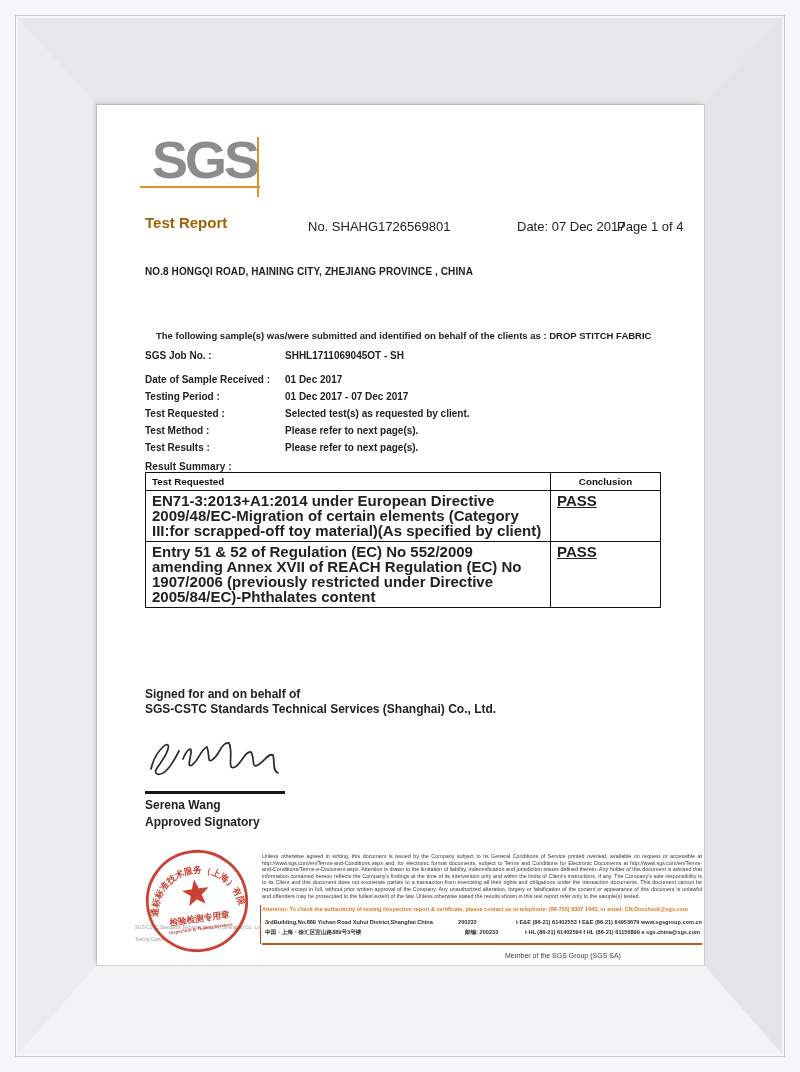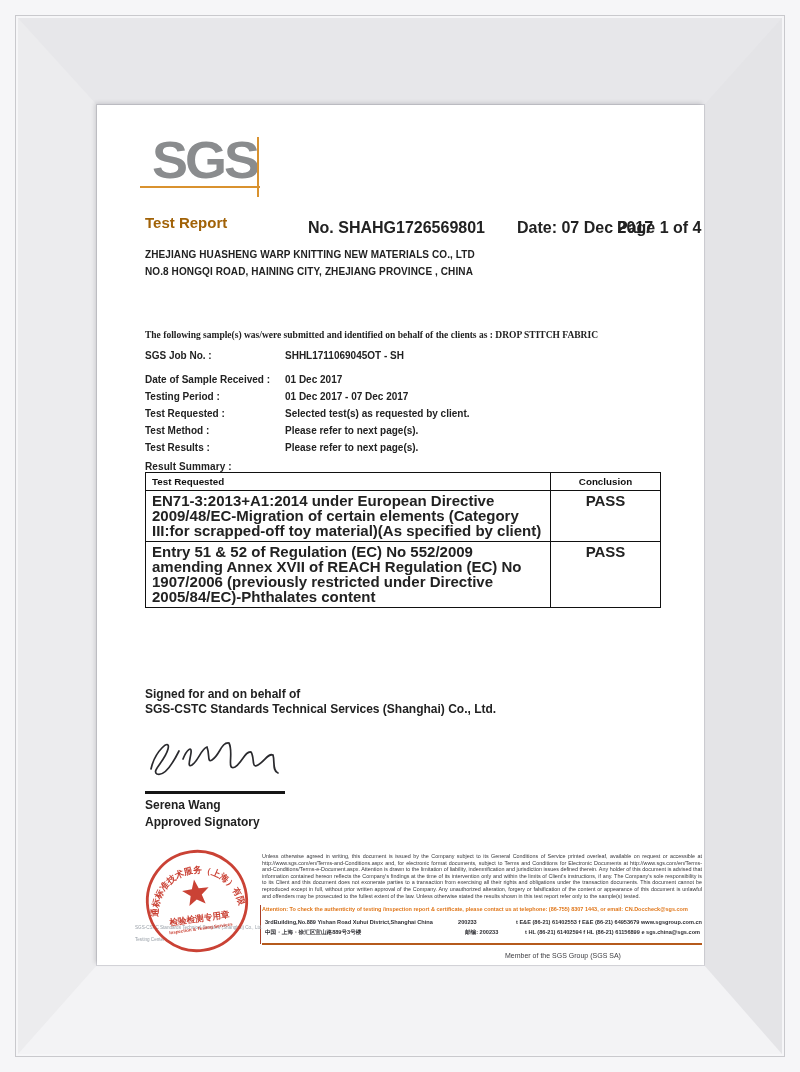--- a/index.html
+++ b/index.html
@@ -23,36 +23,36 @@
     box-shadow: -2px -2px 4px rgba(60,60,70,0.18), 0 0 0 1px rgba(190,190,196,0.55);
   }
   .abs { position:absolute; }
 
   
   .sgs-logo { font-weight:700; font-size:54px; letter-spacing:-3px; color:#8a8c8e; line-height:1; transform:scaleY(.96); }
   .logo-hline, .logo-vline { background:#d9922f; }
 
   
   .doc-title { font-size:15px; font-weight:700; color:#a16207; }
-  .meta { font-size:16px; font-weight:700; color:#222; }
+  .meta { font-size:13px; font-weight:400; color:#222; }
 
   .line10 { font-size:10px; font-weight:700; color:#222; letter-spacing:.1px; }
   .intro  { font-size:9.5px; font-weight:700; color:#222; }
 
   .frow { position:absolute; left:48px; font-size:10px; font-weight:700; color:#222; }
   .frow .val { position:absolute; left:140px; top:0; white-space:nowrap; font-weight:700; }
   .frow .lbl { white-space:nowrap; }
 
   
   table.result { border-collapse:collapse; width:515px; table-layout:fixed; }
   table.result, table.result th, table.result td { border:1.6px solid #111; }
   table.result th { font-size:9.8px; text-align:left; padding:3px 6px; color:#111; }
   table.result th.conc { text-align:center; }
   table.result td { font-size:15px; font-weight:600; padding:2px 6px 3px 6px; vertical-align:top; line-height:15px; color:#222; }
-  table.result td.pass { text-align:center; font-weight:700; }
+  table.result td.pass { text-align:left; font-weight:700;text-decoration:underline; }
 
   .sig-line { font-size:12px; font-weight:700; color:#222; }
   .sig-rule { background:#151515; }
 
   
   .disclaimer { font-size:5.4px; line-height:6.6px; text-align:justify; color:#38383c; font-weight:500; }
   .attention  { font-size:5.5px; line-height:6.6px; color:#e0771b; font-weight:700; }
   .addr-row   { font-size:5.6px; line-height:9.5px; color:#2e2e33; font-weight:600; white-space:nowrap; display:flex; }
   .addr-row .a-left  { width:200px; }
   .addr-row .a-code  { width:60px; }
@@ -73,24 +73,23 @@
 
     <div class="abs sgs-logo" style="left:55px; top:28px;">SGS</div>
     <div class="abs logo-hline" style="left:43px; top:81px; width:120px; height:2px;"></div>
     <div class="abs logo-vline" style="left:160px; top:32px; width:2px; height:60px;"></div>
 
     <div class="abs doc-title" style="left:48px; top:109px;">Test Report</div>
     <div class="abs meta" style="left:211px; top:114px;">No. SHAHG1726569801</div>
     <div class="abs meta" style="left:420px; top:114px;">Date: 07 Dec 2017</div>
     <div class="abs meta" style="left:520px; top:114px;">Page 1 of 4</div>
 
-    <div class="abs line10" style="left:48px; top:144px;">ZHEJIANG HUASHENG WARP KNITTING NEW MATERIALS CO., LTD</div>
     <div class="abs line10" style="left:48px; top:161px;">NO.8 HONGQI ROAD, HAINING CITY, ZHEJIANG PROVINCE , CHINA</div>
 
-    <div class="abs intro" style="left:48px; top:225px; width:520px;font-family:Liberation Serif, serif;">The following sample(s) was/were submitted and identified on behalf of the clients as : DROP STITCH FABRIC</div>
+    <div class="abs intro" style="left:59px; top:225px; width:520px;">The following sample(s) was/were submitted and identified on behalf of the clients as : DROP STITCH FABRIC</div>
 
     <div class="frow" style="top:245px;">
       <span class="lbl">SGS Job No. :</span>
       <span class="val">SHHL1711069045OT - SH</span>
     </div>
     <div class="frow" style="top:269px;">
       <span class="lbl">Date of Sample Received :</span>
       <span class="val">01 Dec 2017</span>
     </div>
     <div class="frow" style="top:286px;">

